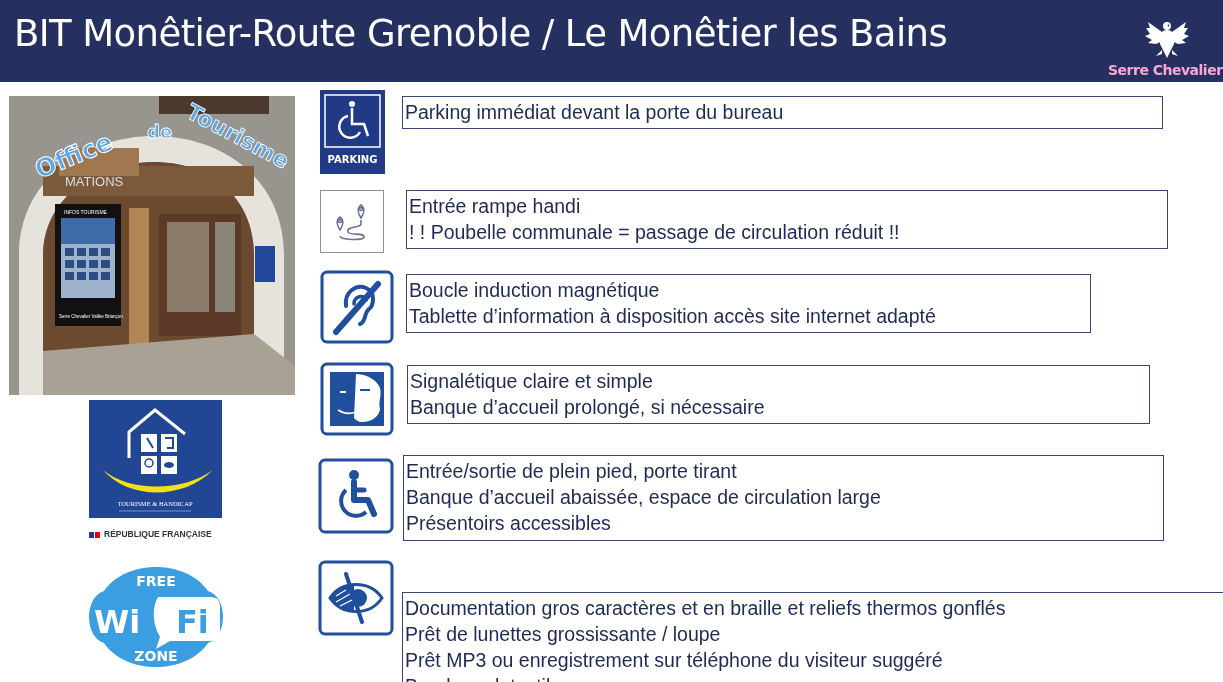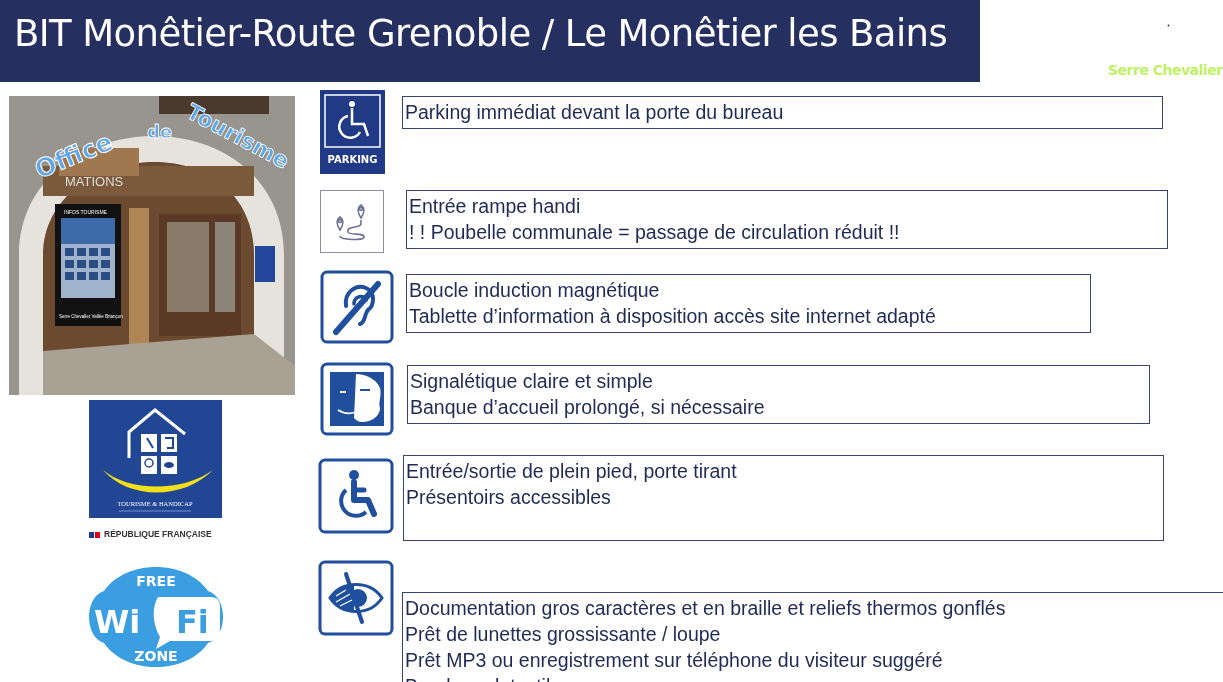--- a/index.html
+++ b/index.html
@@ -1,24 +1,24 @@
 <!DOCTYPE html>
 <html><head>
 <meta charset="utf-8">
 <style>
   * { box-sizing: border-box; margin: 0; padding: 0; }
   html, body { width: 1223px; height: 682px; background: #ffffff; overflow: hidden; }
   body { position: relative; font-family: "Liberation Sans", sans-serif; }
 
-  .header { position: absolute; left: 0; top: 0; width: 980px; height: 82px; background: #253061; }
+  .header { position: absolute; left: 0; top: 0; width: 1223px; height: 82px; background: #253061; }
   .header-title { position: absolute; left: 14px; top: 12px; color: #ffffff;
     font-family: "DejaVu Sans", sans-serif; font-size: 37px; letter-spacing: -0.6px; white-space: nowrap; }
   .brand { position: absolute; left: 1104px; top: 18px; width: 119px; height: 64px; }
   .brand-eagle { position: absolute; left: 40px; top: 0; width: 46px; height: 42px; }
-  .brand-name { position: absolute; left: 4px; top: 44px; color: #bef264; font-weight: bold;
+  .brand-name { position: absolute; left: 4px; top: 44px; color: #f9a8d4; font-weight: bold;
     font-size: 14px; white-space: nowrap; font-family: "DejaVu Sans", sans-serif; letter-spacing: -0.5px; }
 
   
   .photo { position: absolute; left: 9px; top: 96px; width: 286px; height: 299px; overflow: hidden; background: #8d8b87; }
   .photo svg { display: block; }
 
   .th-logo { position: absolute; left: 89px; top: 400px; width: 133px; height: 118px; background: #214694; }
   .rf-line { position: absolute; left: 89px; top: 529px; width: 140px; height: 12px; font-size: 8.5px; font-weight: bold; color: #333; white-space: nowrap; }
   .rf-flag { display: inline-block; width: 5px; height: 6px; margin-right: 1px; vertical-align: middle; }
 
@@ -214,20 +214,21 @@
   <span class="info-line">Tablette d’information à disposition accès site internet adapté</span>
 </div>
 
 <div class="info-box" style="left:407px; top:365px; width:743px; height:59px;">
   <span class="info-line">Signalétique claire et simple</span>
   <span class="info-line">Banque d’accueil prolongé, si nécessaire</span>
 </div>
 
 <div class="info-box" style="left:403px; top:455px; width:761px; height:86px;">
   <span class="info-line">Entrée/sortie de plein pied, porte tirant</span>
+  <span class="info-line">Banque d’accueil abaissée, espace de circulation large</span>
   <span class="info-line">Présentoirs accessibles</span>
 </div>
 
 <div class="info-box" style="left:402px; top:592px; width:895px; height:111px;">
   <span class="info-line">Documentation gros caractères et en braille et reliefs thermos gonflés</span>
   <span class="info-line">Prêt de lunettes grossissante / loupe</span>
   <span class="info-line">Prêt MP3 ou enregistrement sur téléphone du visiteur suggéré</span>
   <span class="info-line">Bande podotactile</span>
 </div>
 

